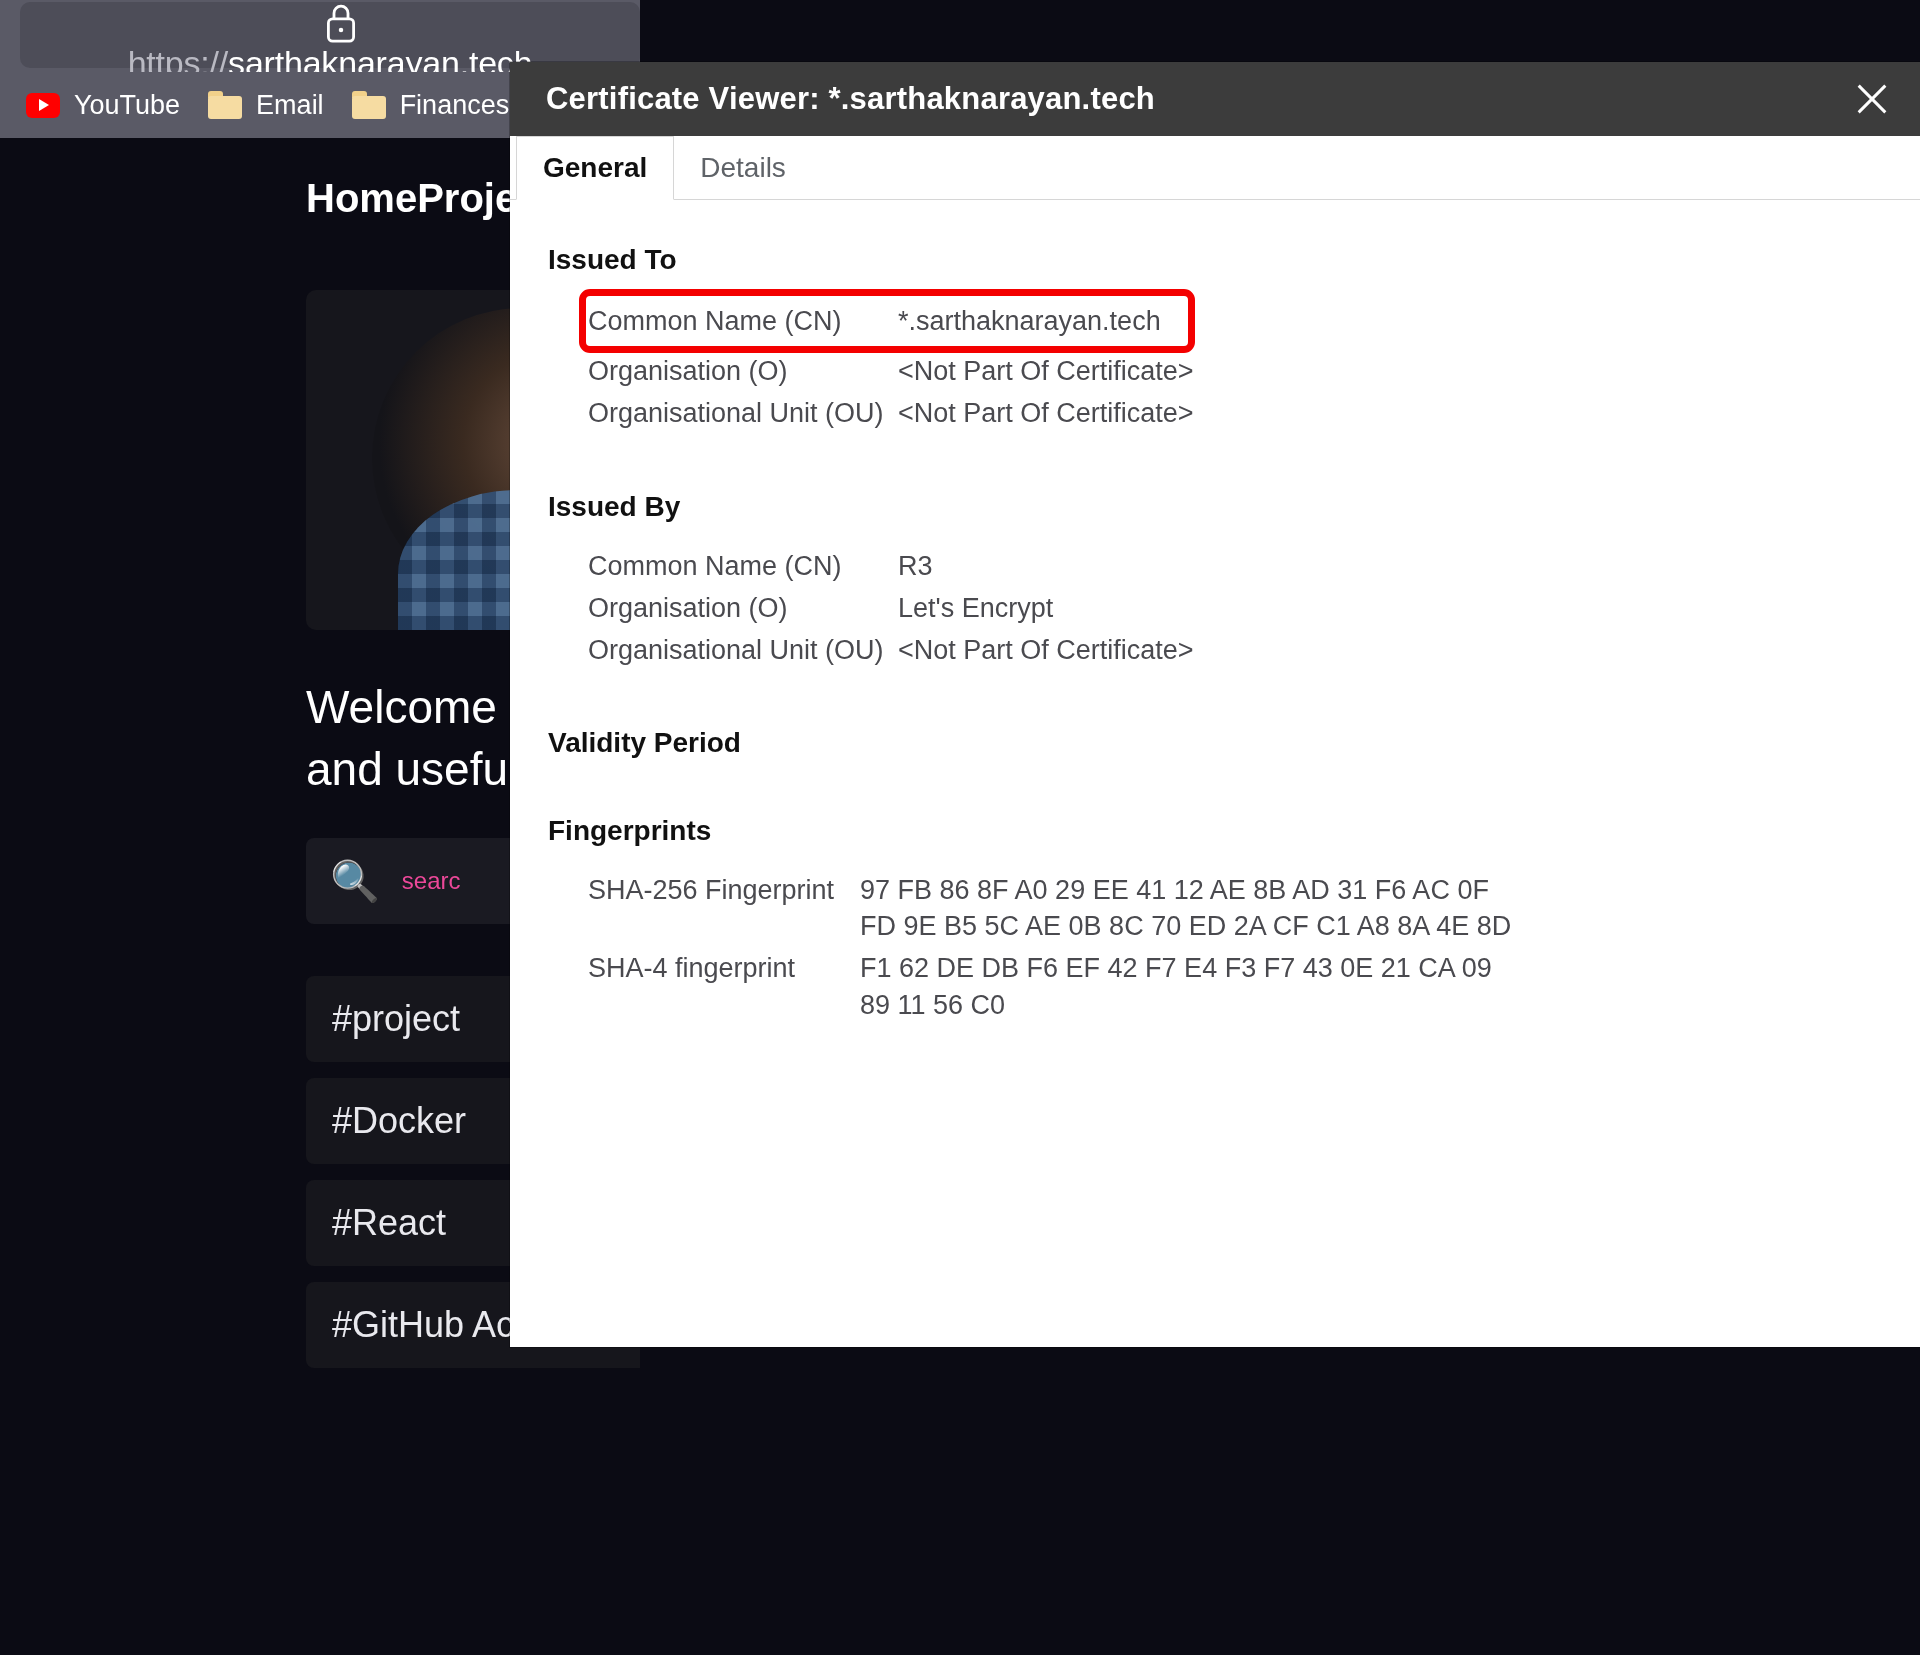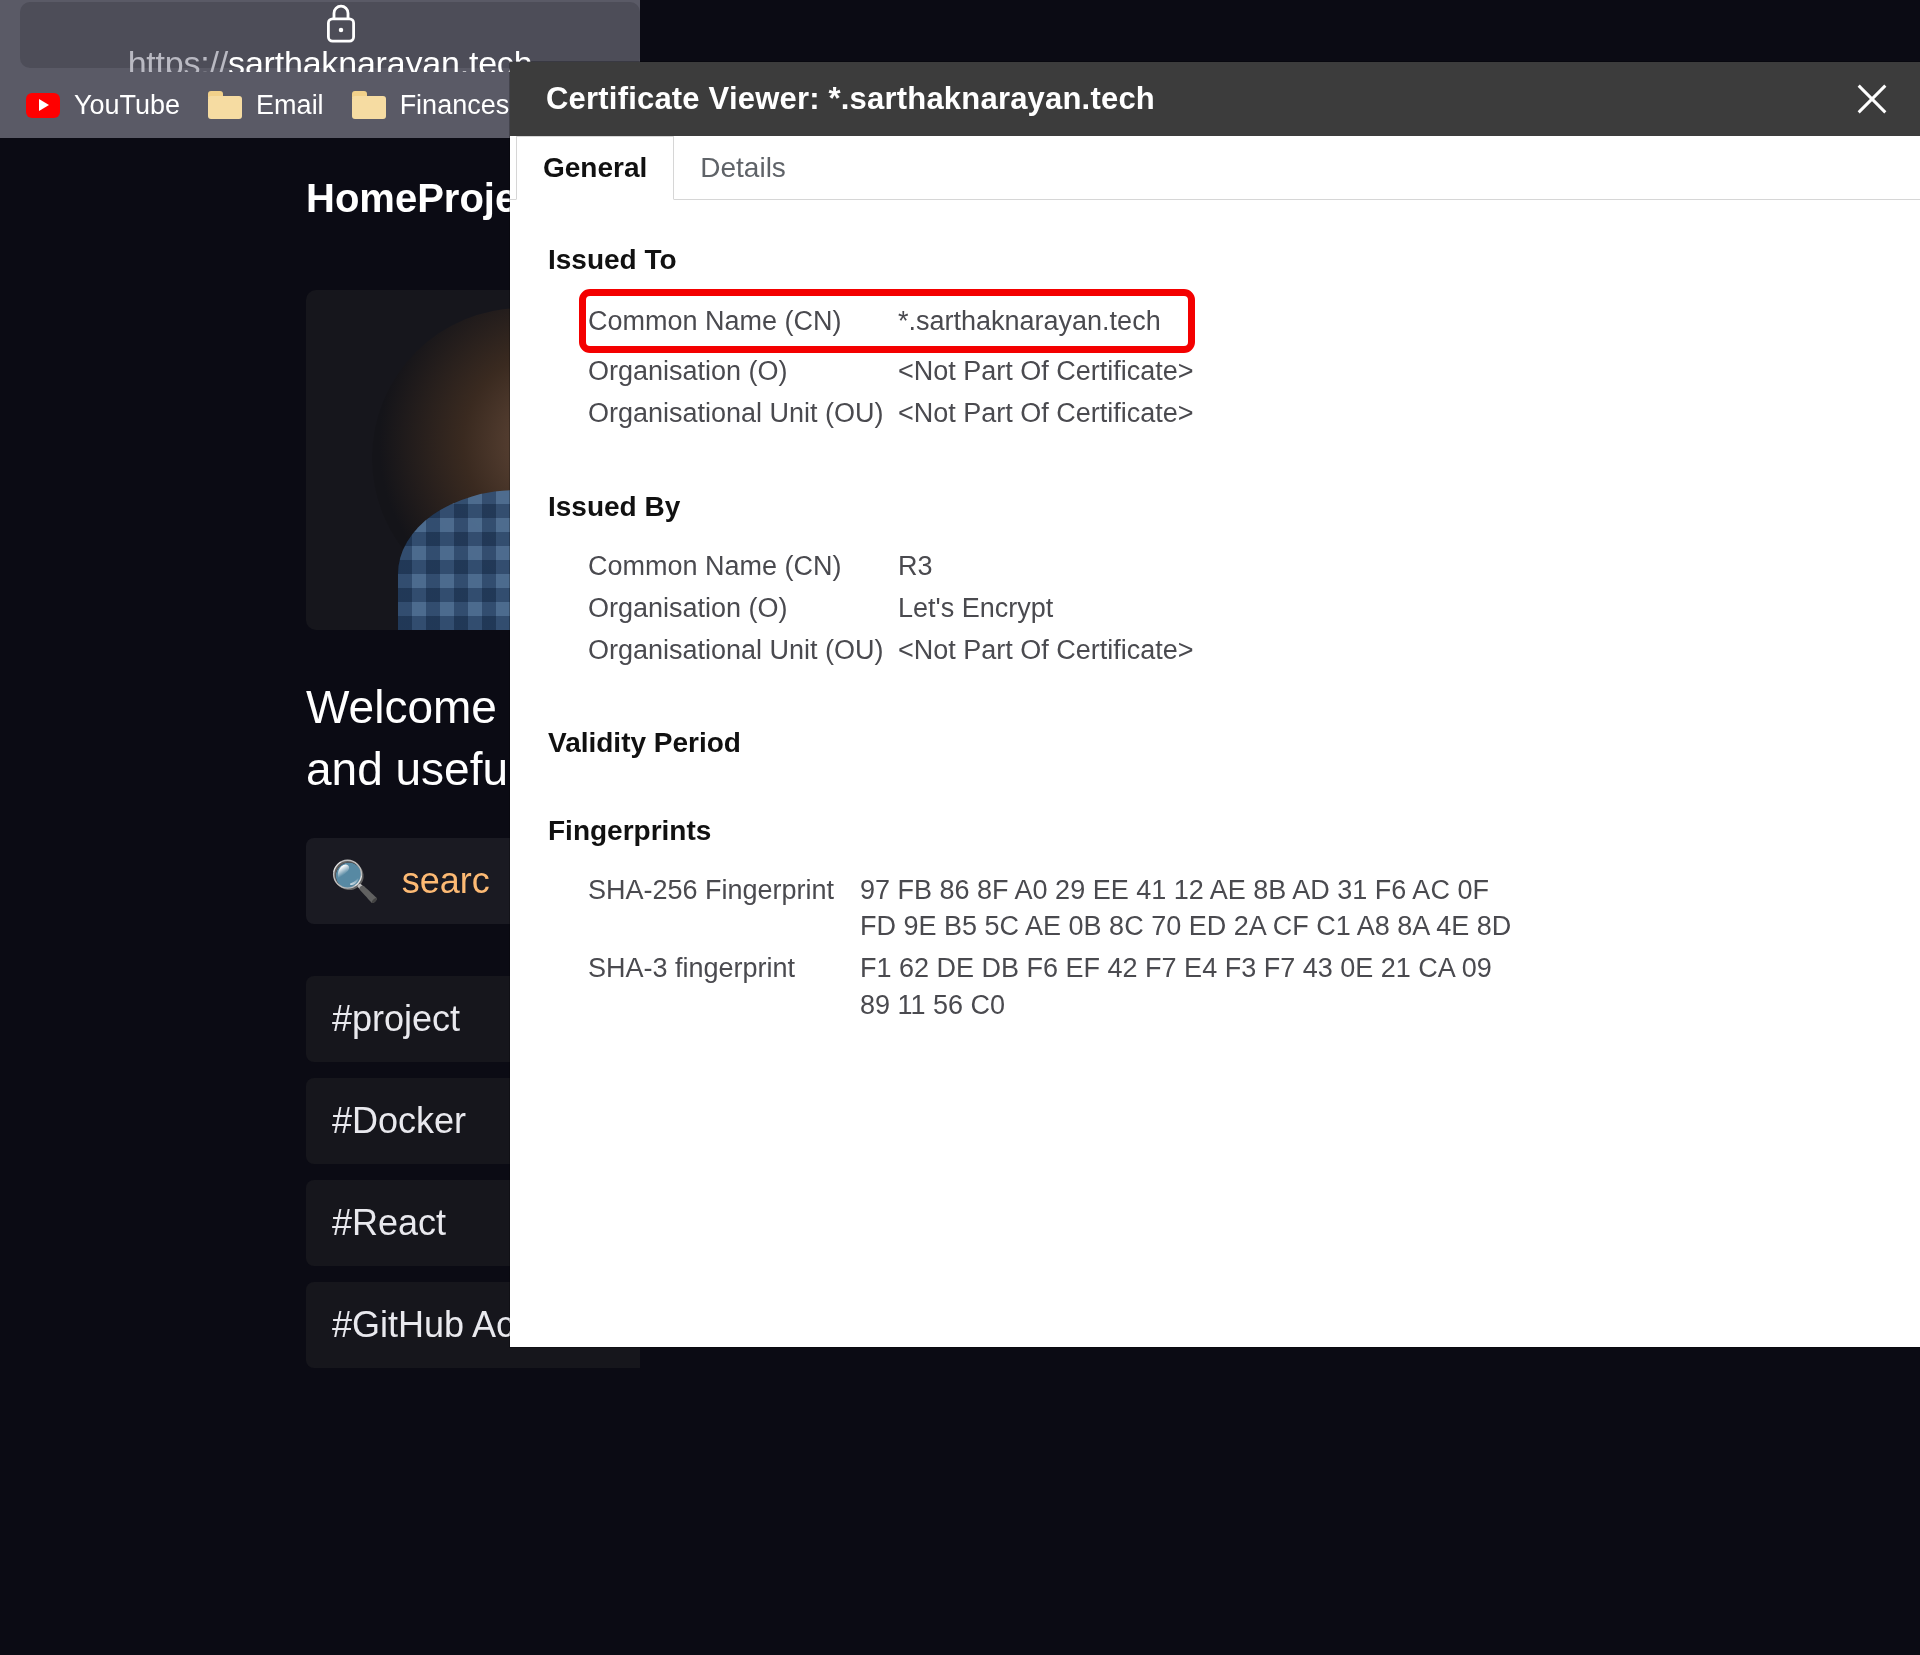--- a/index.html
+++ b/index.html
@@ -88,21 +88,21 @@
   }
   #welcome {
     position: absolute; left: 306px; top: 538px; width: 700px;
     font-size: 46px; line-height: 1.35; font-weight: 500; white-space: nowrap;
   }
   #search-box {
     position: absolute; left: 306px; top: 700px; width: 520px; height: 86px;
     background: #1a1a22; border-radius: 8px; display: flex; align-items: center;
   }
   #search-glyph { font-size: 40px; margin: 0 22px 0 24px; }
-  #search-ph { font-size: 36px; color: #fdba74; }
+  #search-ph { font-size: 24px; color: #ec4899; }
   .tagrow {
     position: absolute; left: 306px; width: 520px; height: 86px;
     background: #16161c; border-radius: 8px;
     display: flex; align-items: center; justify-content: space-between;
     padding: 0 40px 0 26px;
     font-size: 36px; color: #e9e9ee; white-space: nowrap;
   }
   .tagrow .cnt { color: #9a9aa4; font-size: 30px; }
 
   
@@ -306,21 +306,21 @@
 
     <div class="section" style="margin-top:56px">
       <div class="section-title">Fingerprints</div>
       <div class="rows fp">
         <div class="row">
           <span class="k">SHA-256 Fingerprint</span>
           <span class="v">97 FB 86 8F A0 29 EE 41 12 AE 8B AD 31 F6 AC 0F
 FD 9E B5 5C AE 0B 8C 70 ED 2A CF C1 A8 8A 4E 8D</span>
         </div>
         <div class="row">
-          <span class="k">SHA-3 fingerprint</span>
+          <span class="k">SHA-4 fingerprint</span>
           <span class="v">F1 62 DE DB F6 EF 42 F7 E4 F3 F7 43 0E 21 CA 09
 89 11 56 C0</span>
         </div>
       </div>
     </div>
 
   </div>
 </div>
 
 </body></html>

